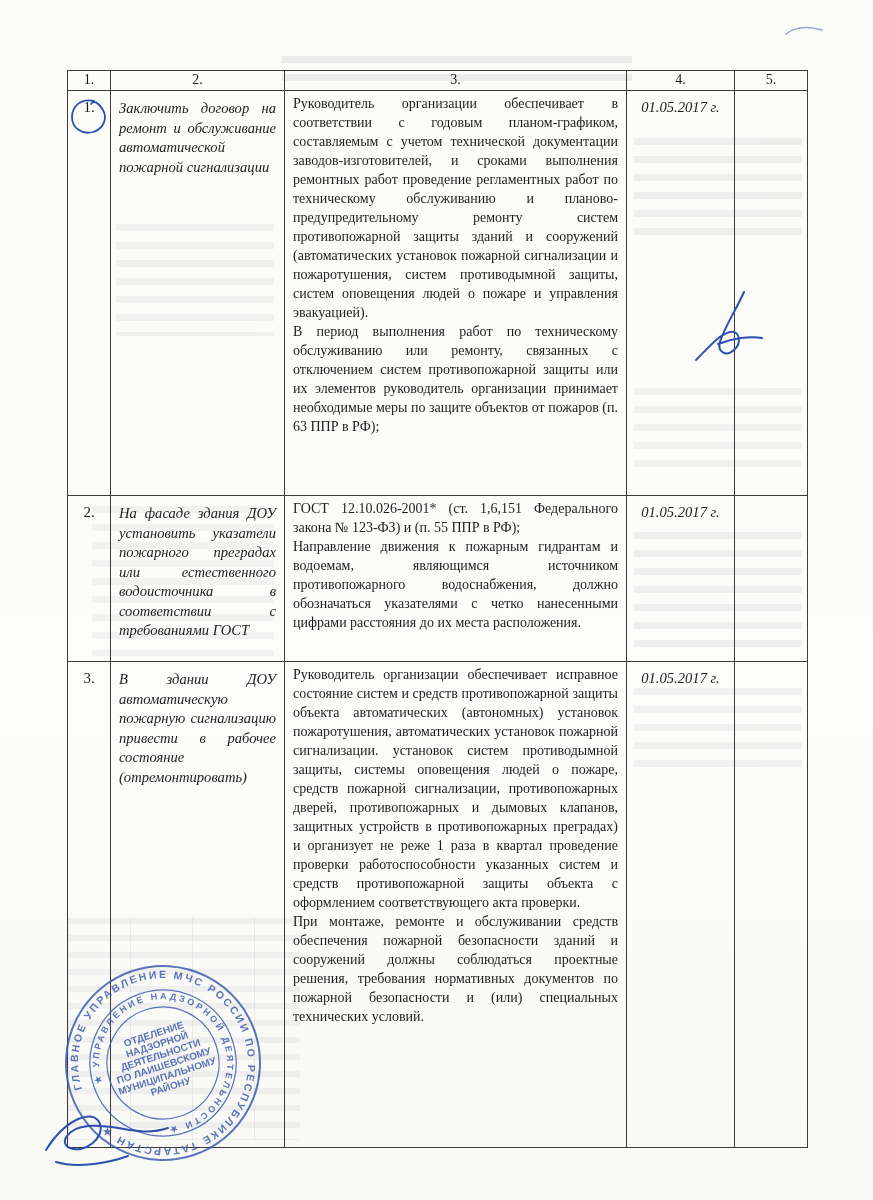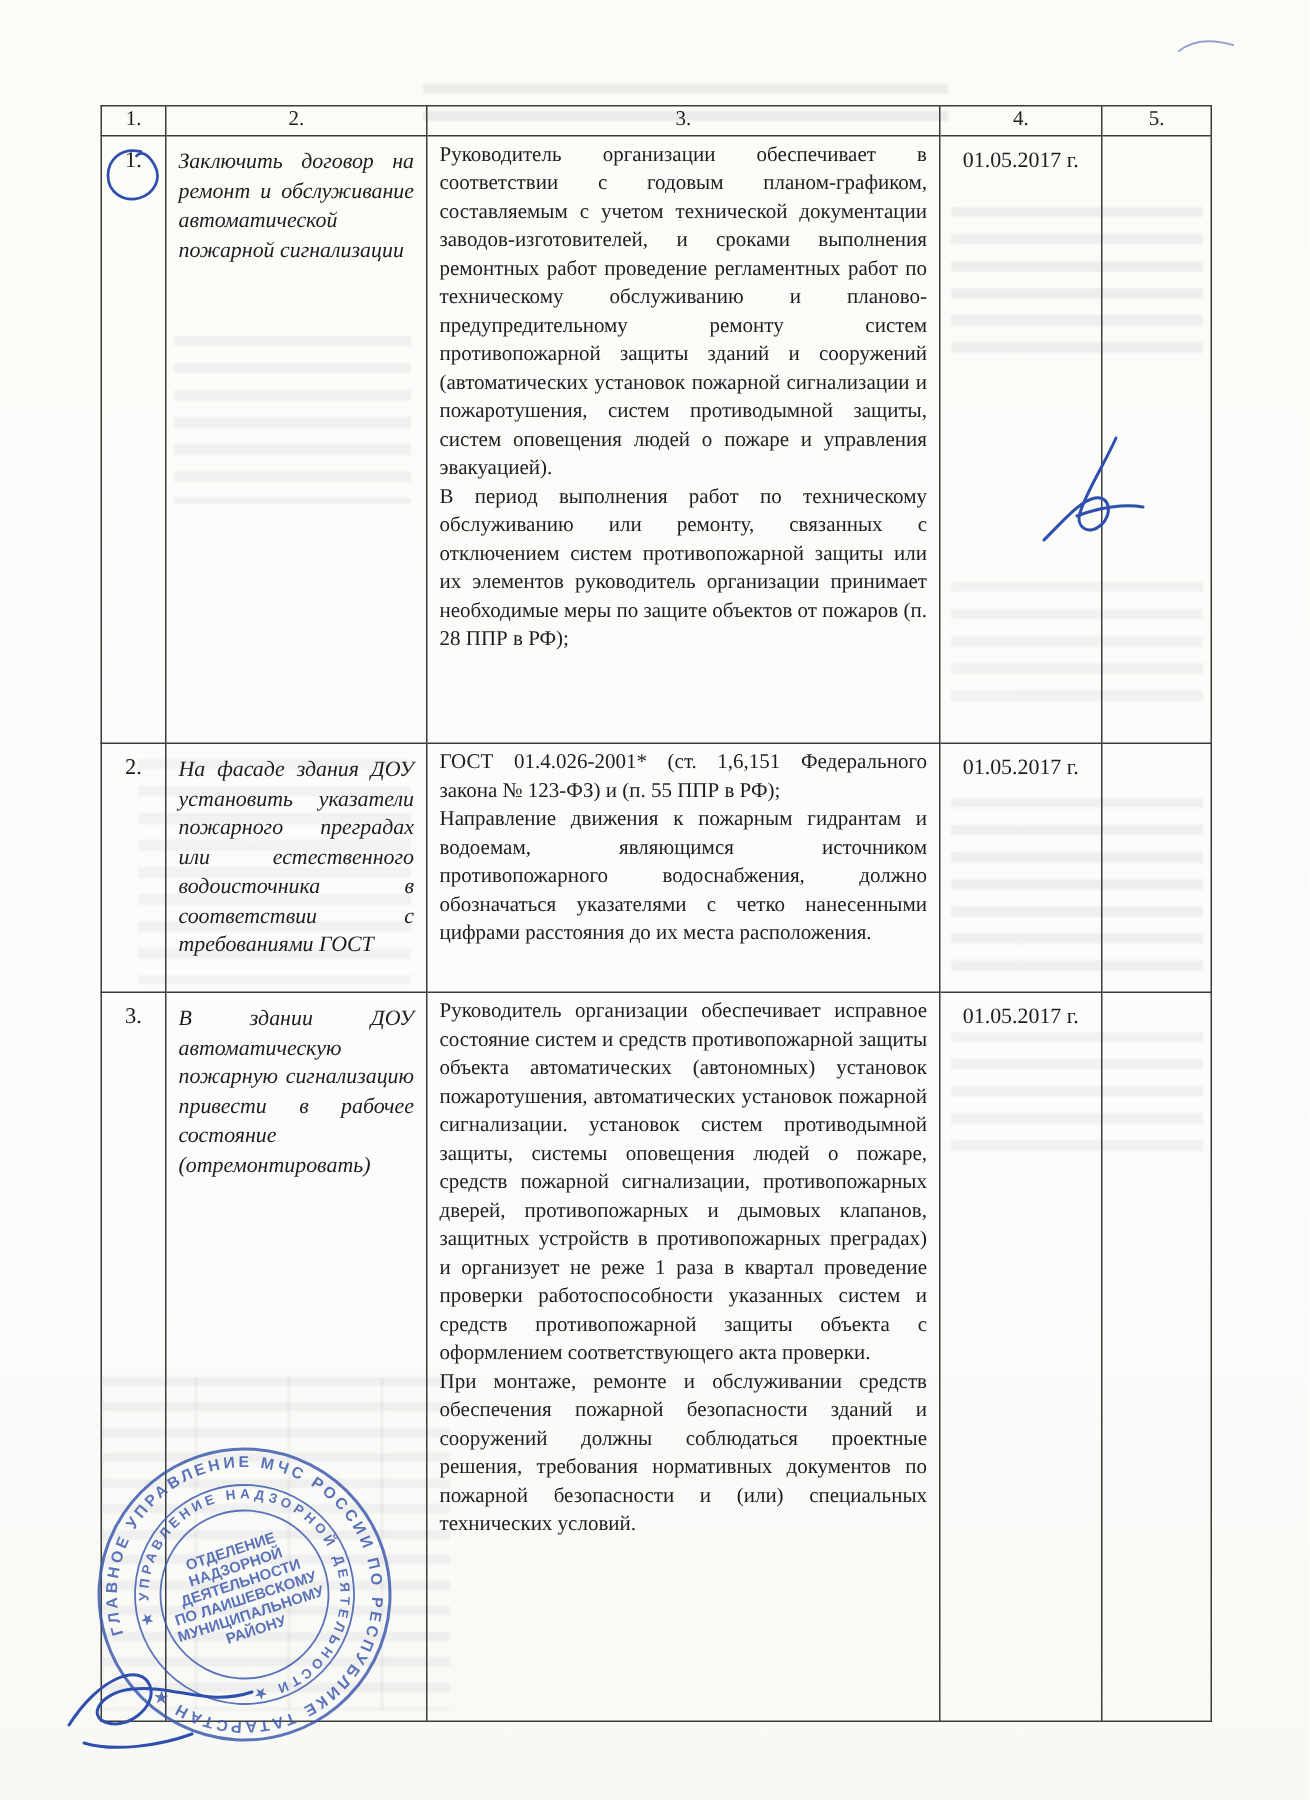--- a/index.html
+++ b/index.html
@@ -21,21 +21,21 @@
     height:16px;padding:1px 0 2px 0;text-align:center;
     font-size:14px;vertical-align:middle;
   }
   td.c-num{text-align:center;font-size:15px;padding-top:8px;}
   td.c-measure{
     font-style:italic;font-size:14.6px;line-height:19.5px;
     text-align:justify;padding-top:8px;margin-top:48px;
   }
   td.c-basis{font-size:14px;line-height:19px;}
   td.c-basis p{margin:0;text-align:justify;}
-  td.c-date{text-align:center;font-size:14.6px;padding-top:8px;white-space:nowrap;}
+  td.c-date{text-align:center;font-size:14.6px;padding-top:8px;white-space:nowrap;font-style:italic;}
   
   .ink{position:absolute;pointer-events:none;}
   .ink path, .ink ellipse{fill:none;stroke:#2e4fae;stroke-linecap:round;}
   
   .stamp{position:absolute;left:56px;top:956px;opacity:.82;pointer-events:none;}
   .stamp circle{fill:none;stroke:#3956ac;}
   .stamp text{fill:#3956ac;font-family:"Liberation Sans",sans-serif;font-weight:bold;}
   
   .ghost{
     position:absolute;pointer-events:none;filter:blur(.7px);
@@ -76,31 +76,31 @@
     <td>3.</td>
     <td>4.</td>
     <td>5.</td>
   </tr>
 
   <tr style="height:405px">
     <td class="c-num">1.</td>
     <td class="c-measure">Заключить договор на ремонт и обслуживание автоматической пожарной сигнализации</td>
     <td class="c-basis">
       <p>Руководитель организации обеспечивает в соответствии с годовым планом-графиком, составляемым с учетом технической документации заводов-изготовителей, и сроками выполнения ремонтных работ проведение регламентных работ по техническому обслуживанию и планово-предупредительному ремонту систем противопожарной защиты зданий и сооружений (автоматических установок пожарной сигнализации и пожаротушения, систем противодымной защиты, систем оповещения людей о пожаре и управления эвакуацией).</p>
-      <p>В период выполнения работ по техническому обслуживанию или ремонту, связанных с отключением систем противопожарной защиты или их элементов руководитель организации принимает необходимые меры по защите объектов от пожаров (п. 28 ППР в РФ);</p>
+      <p>В период выполнения работ по техническому обслуживанию или ремонту, связанных с отключением систем противопожарной защиты или их элементов руководитель организации принимает необходимые меры по защите объектов от пожаров (п. 63 ППР в РФ);</p>
     </td>
     <td class="c-date">01.05.2017 г.</td>
     <td></td>
   </tr>
 
   <tr style="height:166px">
     <td class="c-num">2.</td>
     <td class="c-measure">На фасаде здания ДОУ установить указатели пожарного преградах или естественного водоисточника в соответствии с требованиями ГОСТ</td>
     <td class="c-basis">
-      <p>ГОСТ 01.4.026-2001* (ст. 1,6,151 Федерального закона № 123-ФЗ) и (п. 55 ППР в РФ);</p>
+      <p>ГОСТ 12.10.026-2001* (ст. 1,6,151 Федерального закона № 123-ФЗ) и (п. 55 ППР в РФ);</p>
       <p>Направление движения к пожарным гидрантам и водоемам, являющимся источником противопожарного водоснабжения, должно обозначаться указателями с четко нанесенными цифрами расстояния до их места расположения.</p>
     </td>
     <td class="c-date">01.05.2017 г.</td>
     <td></td>
   </tr>
 
   <tr style="height:486px">
     <td class="c-num">3.</td>
     <td class="c-measure">В здании ДОУ автоматическую пожарную сигнализацию привести в рабочее состояние (отремонтировать)</td>
     <td class="c-basis">

